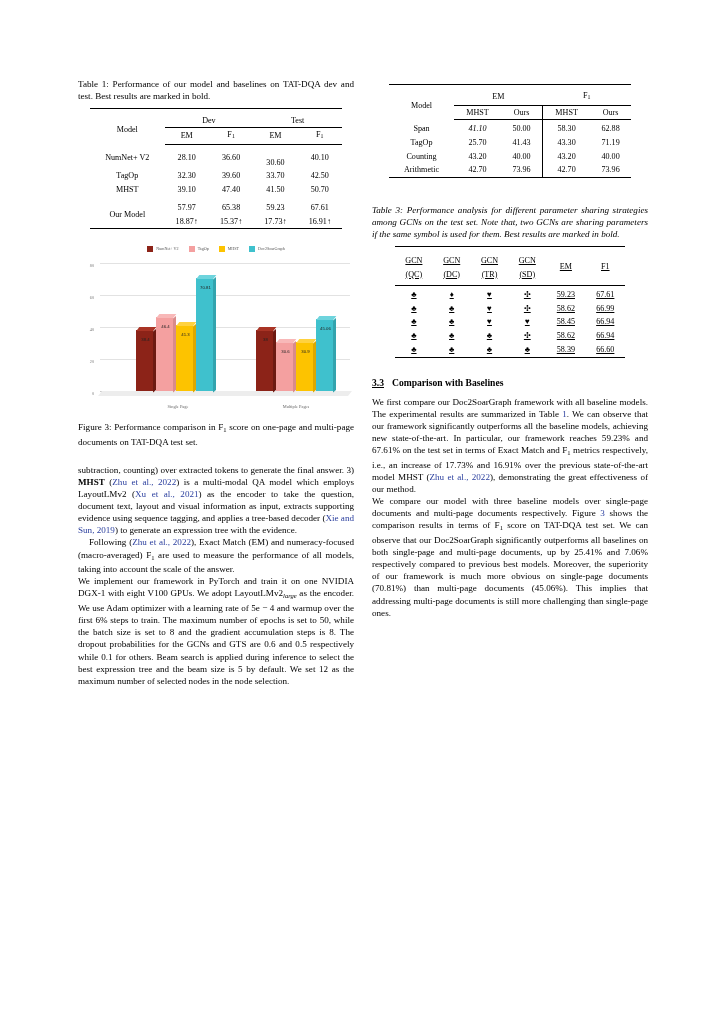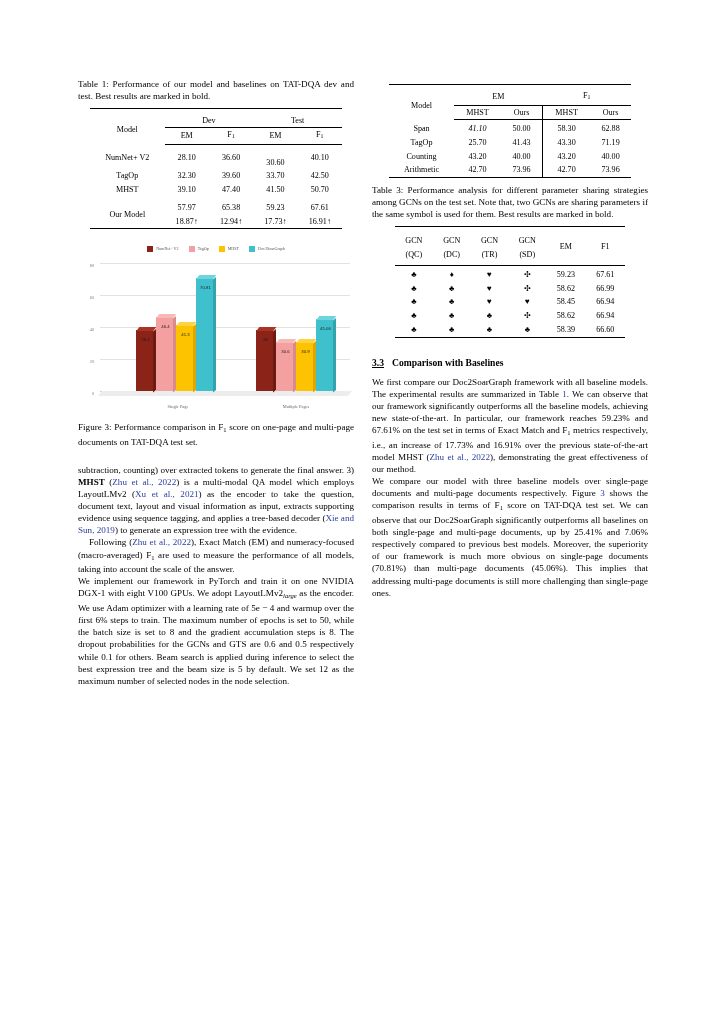--- a/index.html
+++ b/index.html
@@ -126,21 +126,21 @@
         </tr>
         <tr>
           <td class="lft" rowspan="2" style="padding-top:5px;">Our Model</td>
           <td class="bold" style="padding-top:5px;">57.97</td>
           <td class="bold" style="padding-top:5px;">65.38</td>
           <td class="bold" style="padding-top:5px;">59.23</td>
           <td class="bold" style="padding-top:5px;">67.61</td>
         </tr>
         <tr>
           <td>18.87↑</td>
-          <td>12.94↑</td>
+          <td>15.37↑</td>
           <td>17.73↑</td>
           <td>16.91↑</td>
         </tr>
         <tr>
           <td class="tl-top" style="height:4px;"></td>
               <td class="tl-top"></td>
               <td class="tl-top"></td>
               <td class="tl-top"></td>
               <td class="tl-top"></td>
         </tr>
@@ -305,24 +305,24 @@
               <td class="tl-top" style="height:4px;"></td>
               <td class="tl-top"></td>
               <td class="tl-top"></td>
               <td class="tl-top"></td>
               <td class="tl-top"></td>
             </tr>
       </tbody>
         </table>
     </div>
 
-    <div class="caption" style="margin-top:0;">Table 3: Performance analysis for different parameter sharing strategies among GCNs on the test set. Note that, two GCNs are sharing parameters if the same symbol is used for them. Best results are marked in bold.</div>
+    <div class="caption" style="margin-top:20px;font-style:italic;">Table 3: Performance analysis for different parameter sharing strategies among GCNs on the test set. Note that, two GCNs are sharing parameters if the same symbol is used for them. Best results are marked in bold.</div>
 
     <div class="tabwrap" style="margin-top:6px;">
-      <table class="ptab" style="width:230px;">
+      <table class="ptab" style="width:230px;text-decoration:underline;">
         <tbody>
             <tr>
               <td class="tl-top" style="height:3px;"></td>
               <td class="tl-top"></td>
               <td class="tl-top"></td>
               <td class="tl-top"></td>
               <td class="tl-top"></td>
               <td class="tl-top"></td>
             </tr>
         <tr>

